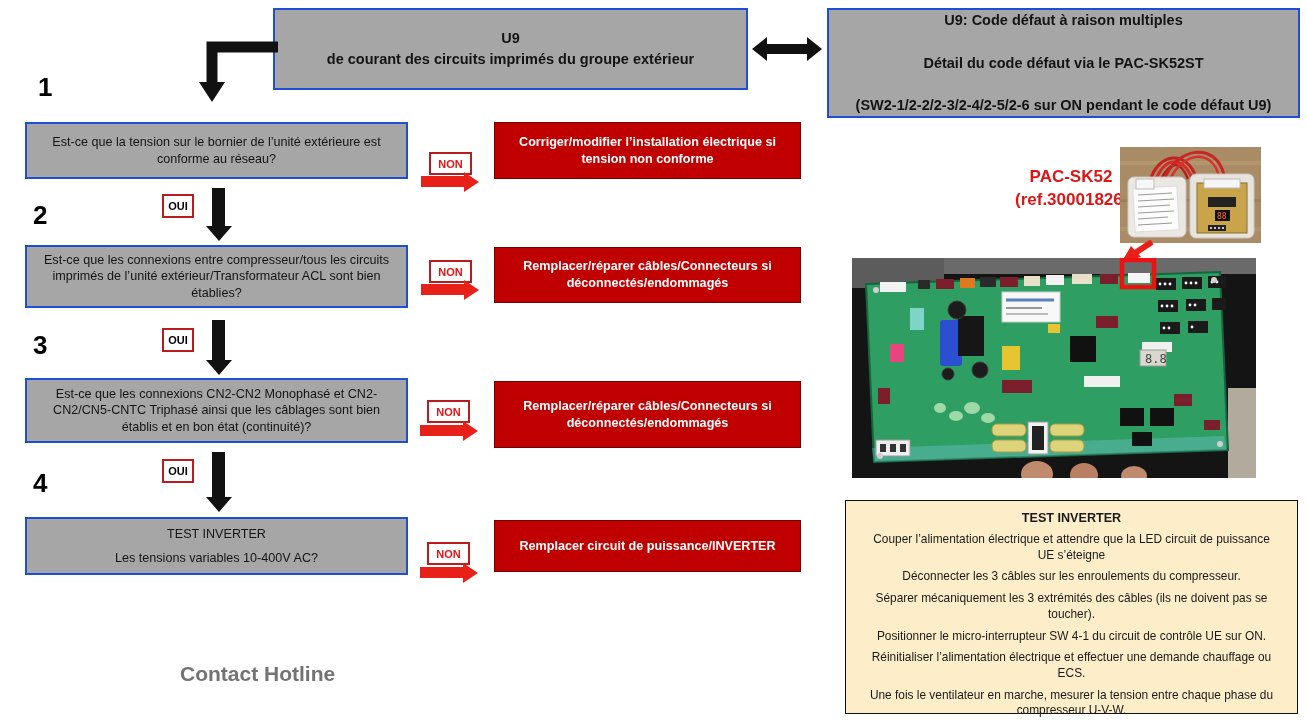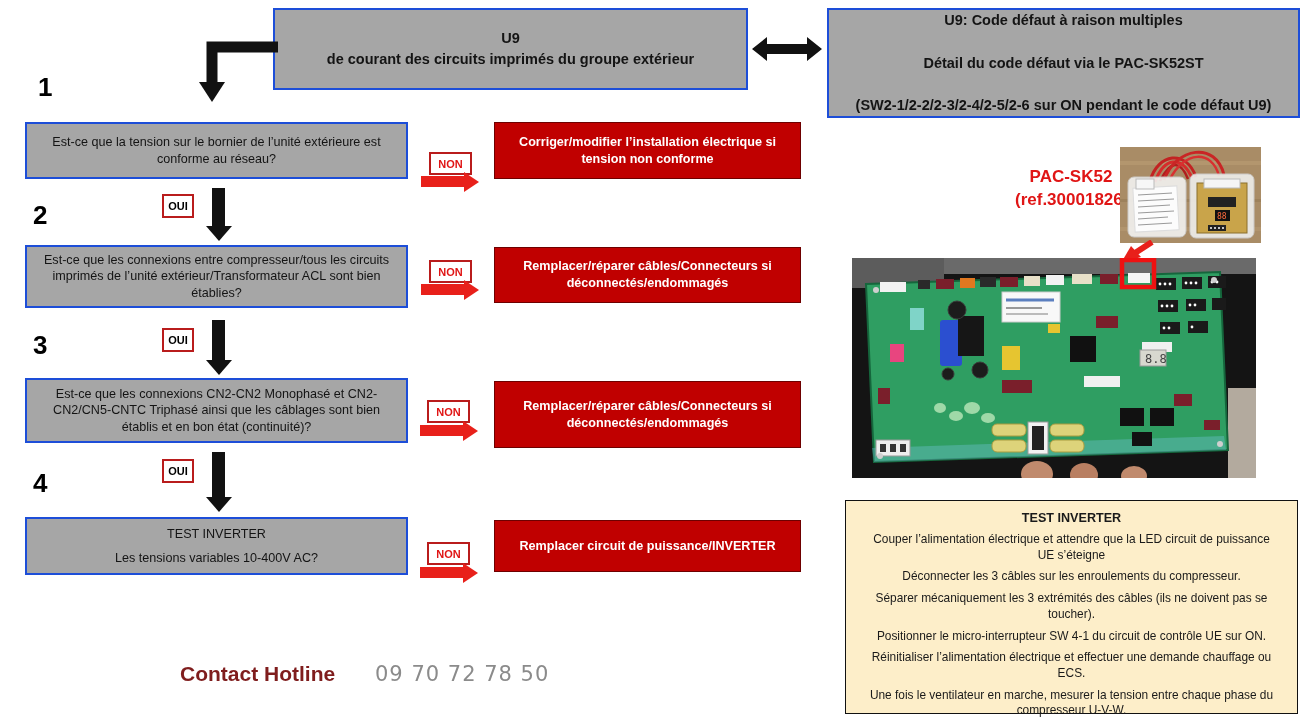--- a/index.html
+++ b/index.html
@@ -45,21 +45,21 @@
 
   .pac-label { color:#e01515; font-weight:bold; font-size:17px; text-align:center; line-height:1.35; }
 
   .note-box {
     background:#fdeec9; border:1px solid #111; color:#1a1a1a;
     text-align:center; padding:10px 20px 8px 20px;
   }
   .note-box .title { font-weight:bold; font-size:12.6px; margin-bottom:7px; }
   .note-box p { font-size:11.9px; line-height:1.32; margin-bottom:6px; }
 
-  .hotline-label { font-weight:bold; font-size:21px; color:#7f1d1d; }
+  .hotline-label { font-weight:bold; font-size:21px; color:#737373; }
   .hotline-number { font-size:21px; color:#8b8b8b; font-family:"DejaVu Sans", sans-serif; letter-spacing:1px; }
 </style>
 </head>
 <body>
 
 <div id="page">
 
   <div class="abs box-gray hdr" style="left:273px; top:8px; width:475px; height:82px;">
     <div>U9</div>
     <div>de courant des circuits imprimés du groupe extérieur</div>
@@ -291,15 +291,14 @@
     <p>Couper l’alimentation électrique  et attendre que la LED circuit de puissance UE s’éteigne</p>
     <p>Déconnecter les 3 câbles sur les enroulements du compresseur.</p>
     <p>Séparer mécaniquement les 3 extrémités des câbles (ils ne doivent pas se toucher).</p>
     <p>Positionner le micro-interrupteur SW 4-1 du circuit de contrôle UE sur ON.</p>
     <p>Réinitialiser l’alimentation électrique et effectuer une demande chauffage ou ECS.</p>
     <p>Une fois le ventilateur en marche, mesurer la tension  entre chaque phase du compresseur U-V-W.</p>
 
   </div>
 
   <div class="abs hotline-label" style="left:180px; top:662px;">Contact Hotline</div>
-  <div class="abs hotline-number" style="left:375px; top:662px;">09 70 72 78 50</div>
 
 </div>
 
 </body></html>

